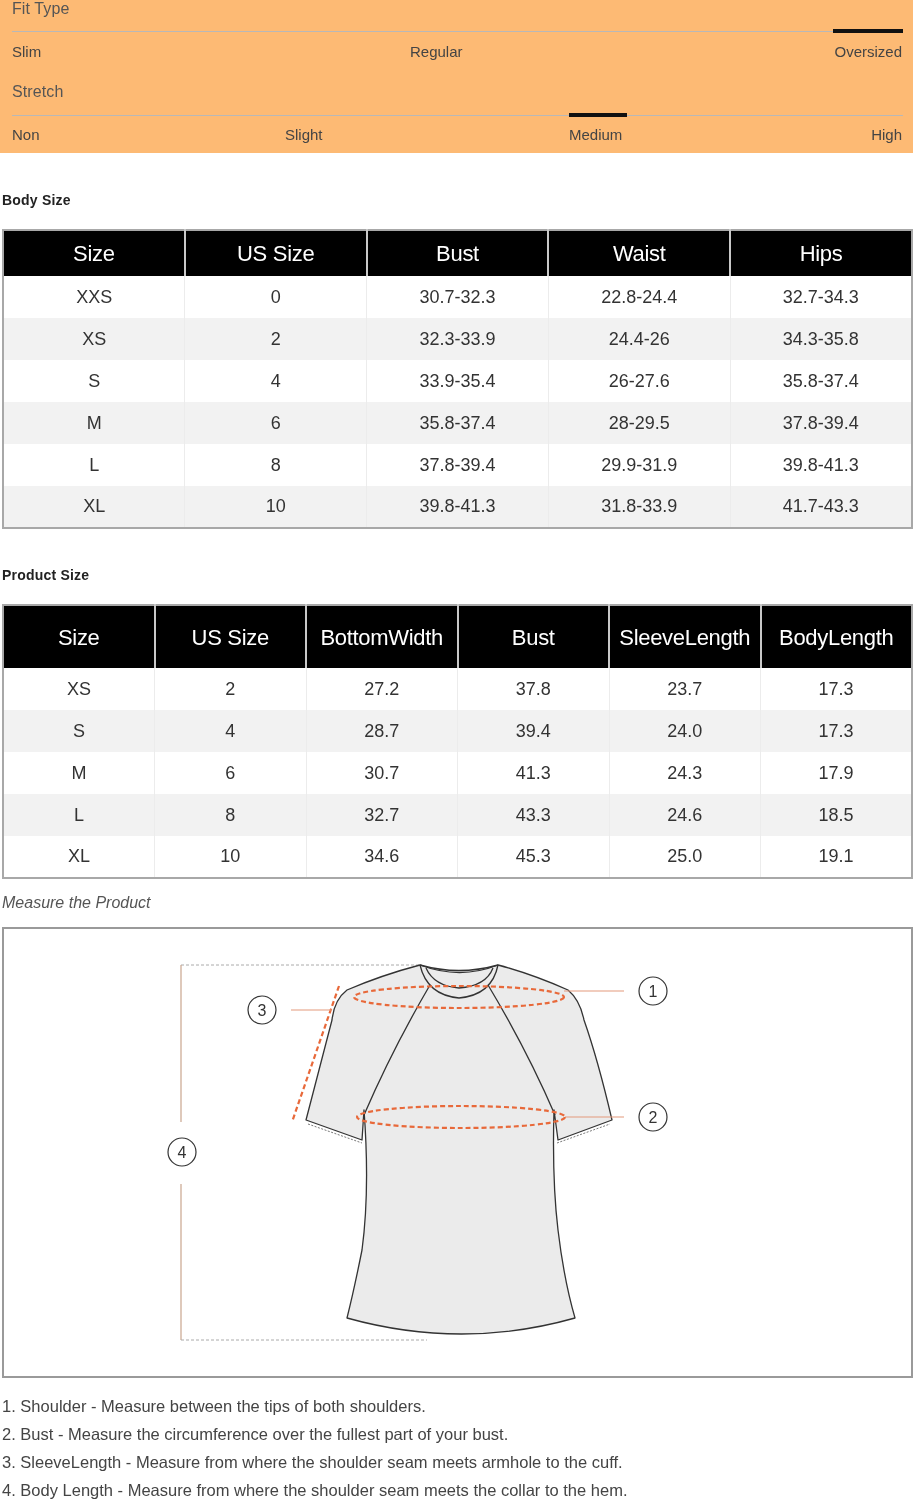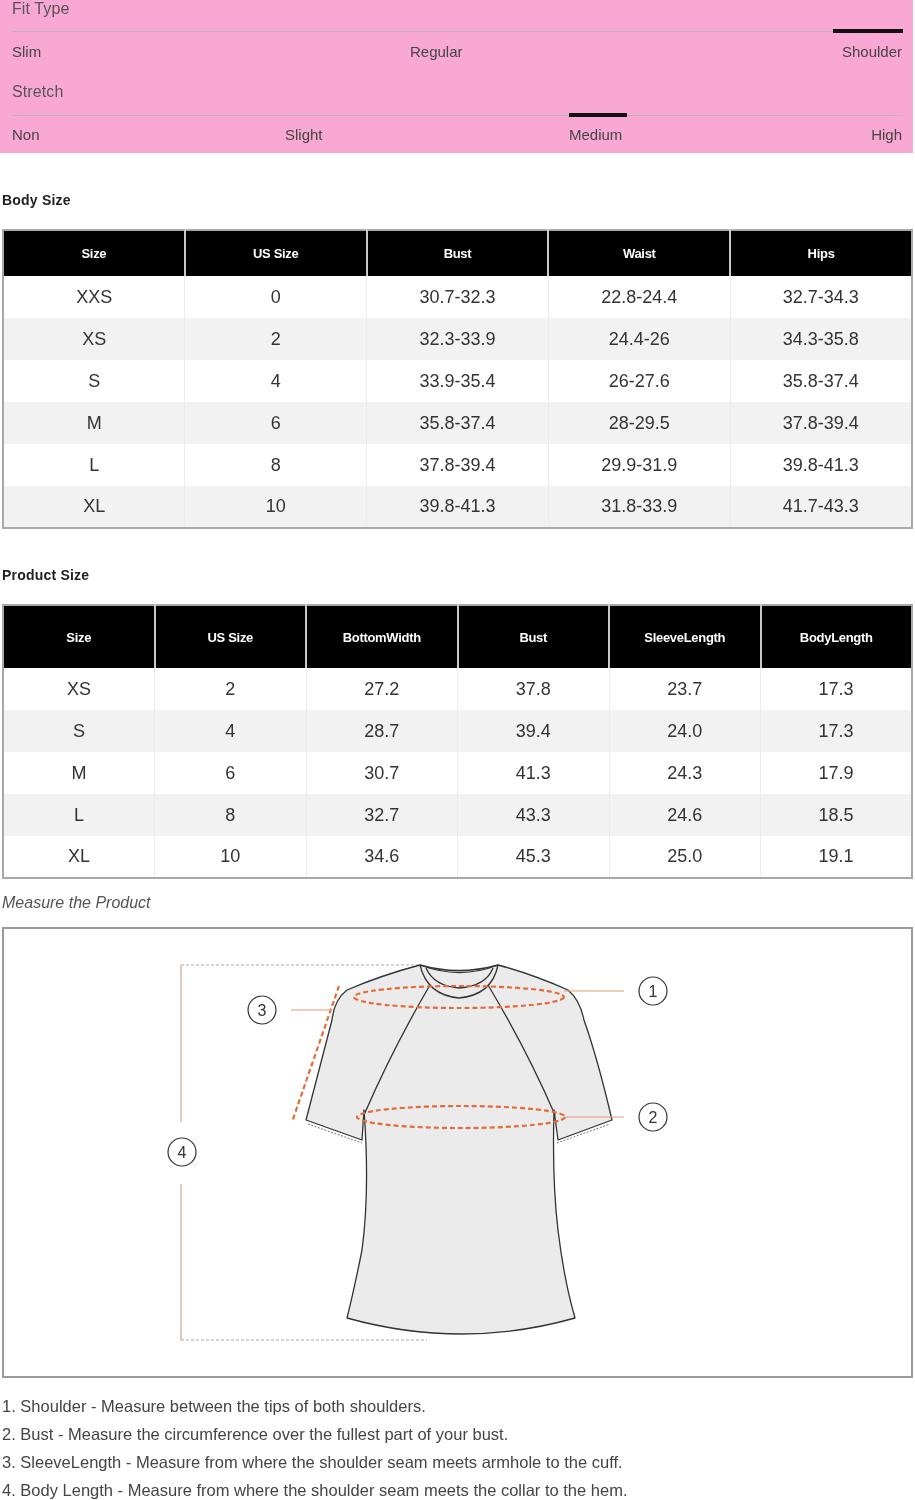--- a/index.html
+++ b/index.html
@@ -1,31 +1,31 @@
 <!DOCTYPE html>
 <html><head>
 <meta charset="utf-8">
 <style>
   * { box-sizing: border-box; margin: 0; padding: 0; }
   html, body { width: 915px; height: 1500px; background: #ffffff; overflow: hidden; }
   body { position: relative; font-family: "Liberation Sans", "DejaVu Sans", sans-serif; color: #222; }
 
   
-  .fit-panel { position: absolute; left: 0; top: 0; width: 913px; height: 153px; background: #f9a8d4; padding-left: 12px; }
+  .fit-panel { position: absolute; left: 0; top: 0; width: 913px; height: 153px; background: #fdba74; padding-left: 12px; }
   .scale-title { position: absolute; left: 12px; font-size: 16px; color: #555; font-weight: 300; letter-spacing: 0.1px; }
   .scale-line { position: absolute; left: 12px; width: 891px; height: 1px; background: #b8b8b8; }
   .scale-marker { position: absolute; height: 4px; background: #111; }
   .scale-label { position: absolute; font-size: 15px; color: #444; white-space: nowrap; }
 
   
   .section-title { position: absolute; left: 2px; font-size: 14px; font-weight: bold; color: #222; letter-spacing: 0.2px; }
 
   
   table.size-table { position: absolute; left: 2px; width: 911px; border-collapse: collapse; border: 2px solid #a8a8a8; table-layout: fixed; }
-  table.size-table th { background: #000; color: #fff; font-weight: bold; font-size: 13px; text-align: center; border-left: 2px solid #c8c8c8; letter-spacing: -0.3px; line-height: 19px; }
+  table.size-table th { background: #000; color: #fff; font-weight: normal; font-size: 22px; text-align: center; border-left: 2px solid #c8c8c8; letter-spacing: -0.3px; line-height: 19px; }
   table.size-table th:first-child { border-left: none; }
   table.size-table td { text-align: center; font-size: 18px; color: #333; border-left: 1px solid #ececec; height: 42px; font-weight: 300; margin-top: 21px; }
   table.size-table td:first-child { border-left: none; }
   table.size-table tr.alt td { background: #f2f2f2; }
   #body-table { top: 229px; }
   #body-table th { height: 46px; }
   #product-table { top: 604px; }
   #product-table th { height: 63px; padding: 0 6px; }
 
   .caption { position: absolute; left: 2px; top: 894px; font-size: 16px; font-style: italic; color: #555; font-weight: 300; }
@@ -38,21 +38,21 @@
 </style>
 </head>
 <body>
 
 <div class="fit-panel">
   <div class="scale-title" style="top:0px;">Fit Type</div>
   <div class="scale-line" style="top:31px;"></div>
   <div class="scale-marker" style="top:29px; left:833px; width:70px;"></div>
   <div class="scale-label" style="top:43px; left:12px;">Slim</div>
   <div class="scale-label" style="top:43px; left:410px;">Regular</div>
-  <div class="scale-label" style="top:43px; right:11px;">Shoulder</div>
+  <div class="scale-label" style="top:43px; right:11px;">Oversized</div>
 
   <div class="scale-title" style="top:83px;">Stretch</div>
   <div class="scale-line" style="top:115px;"></div>
   <div class="scale-marker" style="top:113px; left:569px; width:58px;"></div>
   <div class="scale-label" style="top:126px; left:12px;">Non</div>
   <div class="scale-label" style="top:126px; left:285px;">Slight</div>
   <div class="scale-label" style="top:126px; left:569px;">Medium</div>
   <div class="scale-label" style="top:126px; right:11px;">High</div>
 </div>
 

